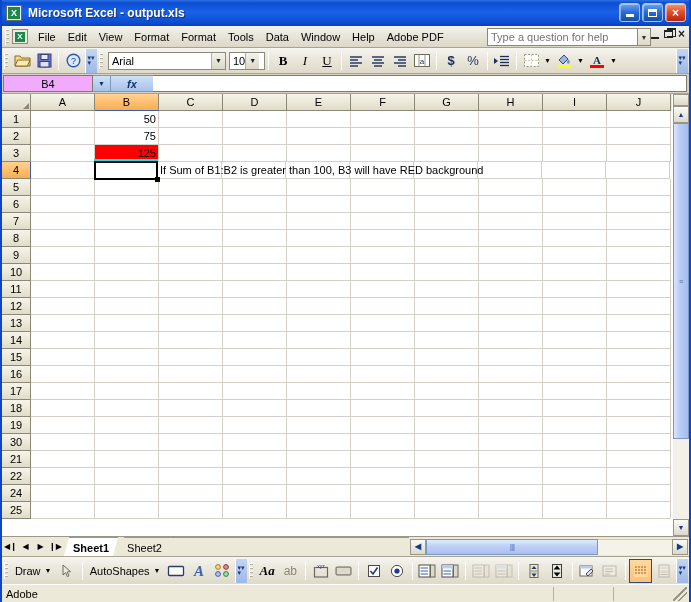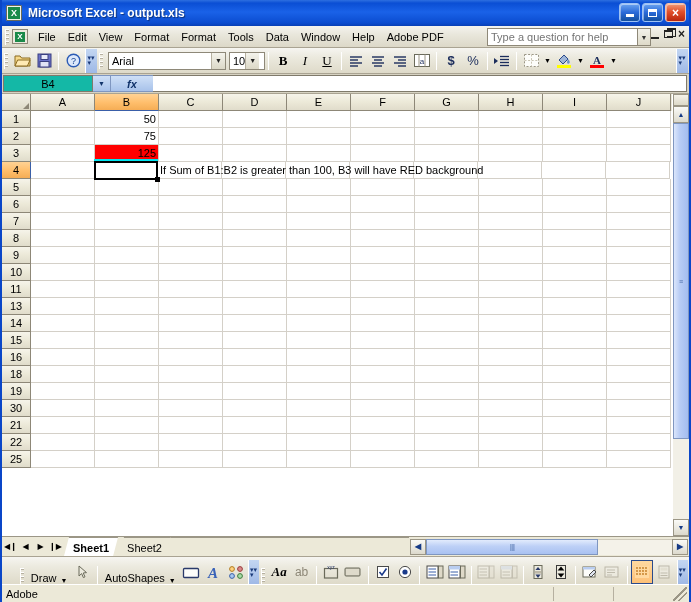--- a/index.html
+++ b/index.html
@@ -133,21 +133,21 @@
     border-left:1px solid #b6b0a0;display:flex;align-items:center;justify-content:center;
     font-size:7px;color:#222;
   }
 
   
   .formulabar{
     height:20px;flex:0 0 20px;display:flex;align-items:stretch;
     background:#d6d2c2;border-bottom:1px solid #a9a392;
   }
   .namebox{
-    width:90px;background:#14b8a6;border:1px solid #7f7a6b;
+    width:90px;background:#f0abfc;border:1px solid #7f7a6b;
     display:flex;align-items:center;justify-content:center;font-size:11px;
     margin:1px 0 1px 1px;
   }
   .name-drop{
     width:18px;background:linear-gradient(180deg,#cfe0f7,#a8c2ea);
     border:1px solid #7f96c0;border-left:none;margin:1px 0;
     display:flex;align-items:center;justify-content:center;font-size:7px;color:#12346b;
   }
   .fx-area{
     width:42px;background:linear-gradient(180deg,#cfe0f7,#a8c2ea);
@@ -260,21 +260,21 @@
     border:1px solid #7f96c0;display:flex;align-items:center;justify-content:center;
     color:#5a7cb5;font-size:8px;letter-spacing:-1px;
   }
   .htrack{flex:1;height:16px;background:#f4f2e9;border-top:1px solid #cfcabb;}
 
   
   .drawbar{
     height:28px;flex:0 0 28px;
     background:linear-gradient(180deg,#f6f5f1 0%,#eceadf 35%,#dedac9 100%);
     border-top:1px solid #a9a392;
-    display:flex;align-items:flex-end;padding-left:17px;overflow:hidden;
+    display:flex;align-items:center;padding-left:1px;overflow:hidden;
   }
   .dtext{font-size:11px;padding:0 4px;white-space:nowrap;}
   .dbtn{width:24px;height:24px;display:flex;align-items:center;justify-content:center;position:relative;}
   .dbtn.pressed{
     background:linear-gradient(180deg,#ffd9a0,#fdc077);
     border:1px solid #2a4a8a;
   }
 
   
   .statusbar{
@@ -649,20 +649,33 @@
               <div class="cell" style="width: 64px; flex: 0 0 64px;"></div>
               <div class="cell" style="width: 64px; flex: 0 0 64px;"></div>
               <div class="cell" style="width: 64px; flex: 0 0 64px;"></div>
               <div class="cell" style="width: 64px; flex: 0 0 64px;"></div>
               <div class="cell" style="width: 64px; flex: 0 0 64px;"></div>
               <div class="cell" style="width: 64px; flex: 0 0 64px;"></div>
               <div class="cell" style="width: 64px; flex: 0 0 64px;"></div>
               <div class="cell" style="width: 64px; flex: 0 0 64px;"></div>
             </div>
             <div class="row">
+              <div class="rowhead">12</div>
+              <div class="cell" style="width: 64px; flex: 0 0 64px;"></div>
+              <div class="cell" style="width: 64px; flex: 0 0 64px;"></div>
+              <div class="cell" style="width: 64px; flex: 0 0 64px;"></div>
+              <div class="cell" style="width: 64px; flex: 0 0 64px;"></div>
+              <div class="cell" style="width: 64px; flex: 0 0 64px;"></div>
+              <div class="cell" style="width: 64px; flex: 0 0 64px;"></div>
+              <div class="cell" style="width: 64px; flex: 0 0 64px;"></div>
+              <div class="cell" style="width: 64px; flex: 0 0 64px;"></div>
+              <div class="cell" style="width: 64px; flex: 0 0 64px;"></div>
+              <div class="cell" style="width: 64px; flex: 0 0 64px;"></div>
+            </div>
+            <div class="row">
               <div class="rowhead">13</div>
               <div class="cell" style="width: 64px; flex: 0 0 64px;"></div>
               <div class="cell" style="width: 64px; flex: 0 0 64px;"></div>
               <div class="cell" style="width: 64px; flex: 0 0 64px;"></div>
               <div class="cell" style="width: 64px; flex: 0 0 64px;"></div>
               <div class="cell" style="width: 64px; flex: 0 0 64px;"></div>
               <div class="cell" style="width: 64px; flex: 0 0 64px;"></div>
               <div class="cell" style="width: 64px; flex: 0 0 64px;"></div>
               <div class="cell" style="width: 64px; flex: 0 0 64px;"></div>
               <div class="cell" style="width: 64px; flex: 0 0 64px;"></div>
@@ -701,20 +714,33 @@
               <div class="cell" style="width: 64px; flex: 0 0 64px;"></div>
               <div class="cell" style="width: 64px; flex: 0 0 64px;"></div>
               <div class="cell" style="width: 64px; flex: 0 0 64px;"></div>
               <div class="cell" style="width: 64px; flex: 0 0 64px;"></div>
               <div class="cell" style="width: 64px; flex: 0 0 64px;"></div>
               <div class="cell" style="width: 64px; flex: 0 0 64px;"></div>
               <div class="cell" style="width: 64px; flex: 0 0 64px;"></div>
               <div class="cell" style="width: 64px; flex: 0 0 64px;"></div>
             </div>
             <div class="row">
+              <div class="rowhead">17</div>
+              <div class="cell" style="width: 64px; flex: 0 0 64px;"></div>
+              <div class="cell" style="width: 64px; flex: 0 0 64px;"></div>
+              <div class="cell" style="width: 64px; flex: 0 0 64px;"></div>
+              <div class="cell" style="width: 64px; flex: 0 0 64px;"></div>
+              <div class="cell" style="width: 64px; flex: 0 0 64px;"></div>
+              <div class="cell" style="width: 64px; flex: 0 0 64px;"></div>
+              <div class="cell" style="width: 64px; flex: 0 0 64px;"></div>
+              <div class="cell" style="width: 64px; flex: 0 0 64px;"></div>
+              <div class="cell" style="width: 64px; flex: 0 0 64px;"></div>
+              <div class="cell" style="width: 64px; flex: 0 0 64px;"></div>
+            </div>
+            <div class="row">
               <div class="rowhead">18</div>
               <div class="cell" style="width: 64px; flex: 0 0 64px;"></div>
               <div class="cell" style="width: 64px; flex: 0 0 64px;"></div>
               <div class="cell" style="width: 64px; flex: 0 0 64px;"></div>
               <div class="cell" style="width: 64px; flex: 0 0 64px;"></div>
               <div class="cell" style="width: 64px; flex: 0 0 64px;"></div>
               <div class="cell" style="width: 64px; flex: 0 0 64px;"></div>
               <div class="cell" style="width: 64px; flex: 0 0 64px;"></div>
               <div class="cell" style="width: 64px; flex: 0 0 64px;"></div>
               <div class="cell" style="width: 64px; flex: 0 0 64px;"></div>
@@ -754,20 +780,33 @@
               <div class="cell" style="width: 64px; flex: 0 0 64px;"></div>
               <div class="cell" style="width: 64px; flex: 0 0 64px;"></div>
               <div class="cell" style="width: 64px; flex: 0 0 64px;"></div>
               <div class="cell" style="width: 64px; flex: 0 0 64px;"></div>
               <div class="cell" style="width: 64px; flex: 0 0 64px;"></div>
               <div class="cell" style="width: 64px; flex: 0 0 64px;"></div>
               <div class="cell" style="width: 64px; flex: 0 0 64px;"></div>
             </div>
             <div class="row">
               <div class="rowhead">22</div>
+              <div class="cell" style="width: 64px; flex: 0 0 64px;"></div>
+              <div class="cell" style="width: 64px; flex: 0 0 64px;"></div>
+              <div class="cell" style="width: 64px; flex: 0 0 64px;"></div>
+              <div class="cell" style="width: 64px; flex: 0 0 64px;"></div>
+              <div class="cell" style="width: 64px; flex: 0 0 64px;"></div>
+              <div class="cell" style="width: 64px; flex: 0 0 64px;"></div>
+              <div class="cell" style="width: 64px; flex: 0 0 64px;"></div>
+              <div class="cell" style="width: 64px; flex: 0 0 64px;"></div>
+              <div class="cell" style="width: 64px; flex: 0 0 64px;"></div>
+              <div class="cell" style="width: 64px; flex: 0 0 64px;"></div>
+            </div>
+            <div class="row">
+              <div class="rowhead">24</div>
               <div class="cell" style="width: 64px; flex: 0 0 64px;"></div>
               <div class="cell" style="width: 64px; flex: 0 0 64px;"></div>
               <div class="cell" style="width: 64px; flex: 0 0 64px;"></div>
               <div class="cell" style="width: 64px; flex: 0 0 64px;"></div>
               <div class="cell" style="width: 64px; flex: 0 0 64px;"></div>
               <div class="cell" style="width: 64px; flex: 0 0 64px;"></div>
               <div class="cell" style="width: 64px; flex: 0 0 64px;"></div>
               <div class="cell" style="width: 64px; flex: 0 0 64px;"></div>
               <div class="cell" style="width: 64px; flex: 0 0 64px;"></div>
               <div class="cell" style="width: 64px; flex: 0 0 64px;"></div>

